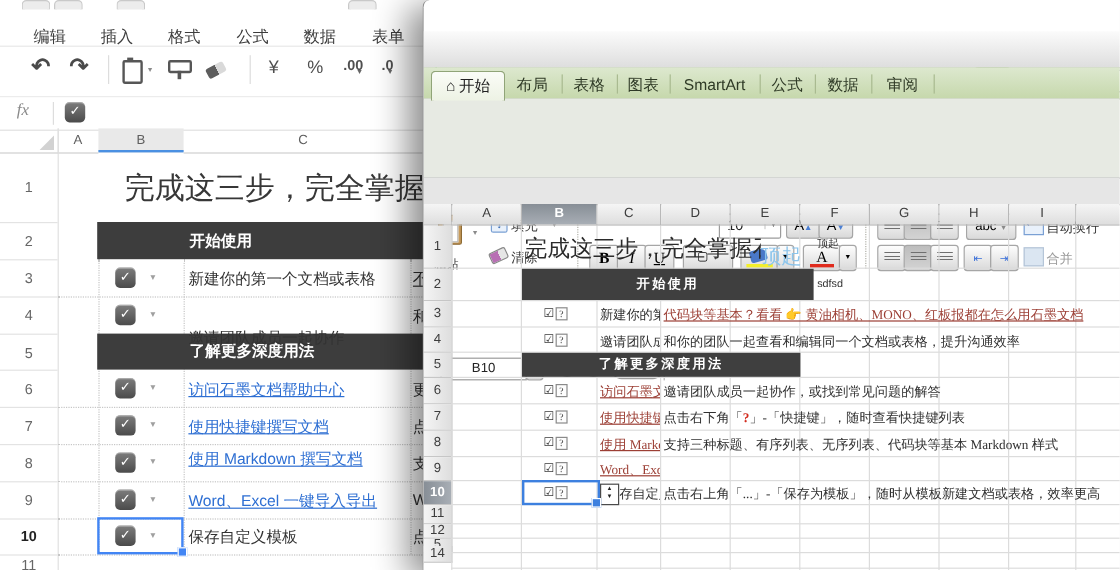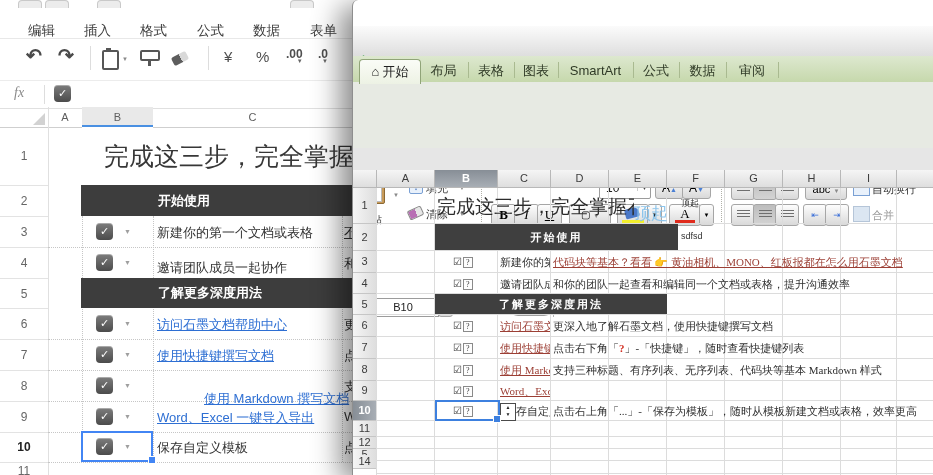--- a/index.html
+++ b/index.html
@@ -215,39 +215,39 @@
 
   <div class="abs" style="left:48px;top:216px;width:304px;height:31px;">
     <div class="gcheck" style="left:48px;top:7px;">✓</div>
     <span class="garrow" style="left:76px;top:12px;">▼</span>
     <span class="bglabel" style="left:109px;top:8px;">新建你的第一个文档或表格</span>
     <span class="sliver bglink" style="left:296px;top:8px;">不</span>
   </div>
   <div class="abs" style="left:48px;top:247px;width:304px;height:31px;">
     <div class="gcheck" style="left:48px;top:7px;">✓</div>
     <span class="garrow" style="left:76px;top:12px;">▼</span>
-    <span class="bglabel" style="left:109px;top:12px;">邀请团队成员一起协作</span>
+    <span class="bglabel" style="left:109px;top:26px;">邀请团队成员一起协作</span>
     <span class="sliver" style="left:296px;top:8px;">和</span>
   </div>
   <div class="abs" style="left:48px;top:308px;width:304px;height:31px;">
     <div class="gcheck" style="left:48px;top:7px;">✓</div>
     <span class="garrow" style="left:76px;top:12px;">▼</span>
     <span class="bglabel bglink" style="left:109px;top:8px;">访问石墨文档帮助中心</span>
     <span class="sliver" style="left:296px;top:8px;">更</span>
   </div>
   <div class="abs" style="left:48px;top:339px;width:304px;height:31px;">
     <div class="gcheck" style="left:48px;top:7px;">✓</div>
     <span class="garrow" style="left:76px;top:12px;">▼</span>
     <span class="bglabel bglink" style="left:109px;top:8px;">使用快捷键撰写文档</span>
     <span class="sliver" style="left:296px;top:8px;">点</span>
   </div>
   <div class="abs" style="left:48px;top:370px;width:304px;height:31px;">
     <div class="gcheck" style="left:48px;top:7px;">✓</div>
     <span class="garrow" style="left:76px;top:12px;">▼</span>
-    <span class="bglabel bglink" style="left:109px;top:20px;margin-left:47px;">使用 Markdown 撰写文档</span>
+    <span class="bglabel bglink" style="left:109px;top:4px;">使用 Markdown 撰写文档</span>
     <span class="sliver" style="left:296px;top:8px;">支</span>
   </div>
   <div class="abs" style="left:48px;top:401px;width:304px;height:31px;">
     <div class="gcheck" style="left:48px;top:7px;">✓</div>
     <span class="garrow" style="left:76px;top:12px;">▼</span>
     <span class="bglabel bglink" style="left:109px;top:8px;">Word、Excel 一键导入导出</span>
     <span class="sliver" style="left:296px;top:8px;">W</span>
   </div>
   <div class="abs" style="left:48px;top:432px;width:304px;height:30px;">
     <div class="gcheck" style="left:48px;top:6px;">✓</div>
@@ -440,21 +440,21 @@
   <div class="cell" style="left:100px;top:255px;"><span class="xcheck">☑</span><span class="qb">?</span></div>
   <div class="cell clip" style="left:147px;top:255px;width:50px;">新建你的第一</div>
   <div class="cell mlink" style="left:200px;top:255px;">代码块等基本？看看 👉 黄油相机、MONO、红板报都在怎么用石墨文档</div>
 
   <div class="cell" style="left:100px;top:277px;"><span class="xcheck">☑</span><span class="qb">?</span></div>
   <div class="cell clip" style="left:147px;top:277px;width:50px;">邀请团队成员</div>
   <div class="cell" style="left:200px;top:277px;">和你的团队一起查看和编辑同一个文档或表格，提升沟通效率</div>
 
   <div class="cell" style="left:100px;top:319px;"><span class="xcheck">☑</span><span class="qb">?</span></div>
   <div class="cell clip mlink" style="left:147px;top:319px;width:50px;">访问石墨文档</div>
-  <div class="cell" style="left:200px;top:319px;">更深入地了解石墨文档，使用快捷键撰写文档</div>
+  <div class="cell" style="left:200px;top:319px;">邀请团队成员一起协作，或找到常见问题的解答</div>
 
   <div class="cell" style="left:100px;top:341px;"><span class="xcheck">☑</span><span class="qb">?</span></div>
   <div class="cell clip mlink" style="left:147px;top:341px;width:50px;">使用快捷键撰</div>
   <div class="cell" style="left:200px;top:341px;">
     <span>点击右下角「</span><span style="color:#d22b1e;font-weight:bold;">?</span><span>」-「快捷键」，随时查看快捷键列表</span>
   </div>
 
   <div class="cell" style="left:100px;top:363px;"><span class="xcheck">☑</span><span class="qb">?</span></div>
   <div class="cell clip mlink" style="left:147px;top:363px;width:50px;">使用 Markdow</div>
   <div class="cell" style="left:200px;top:363px;">支持三种标题、有序列表、无序列表、代码块等基本 Markdown 样式</div>

